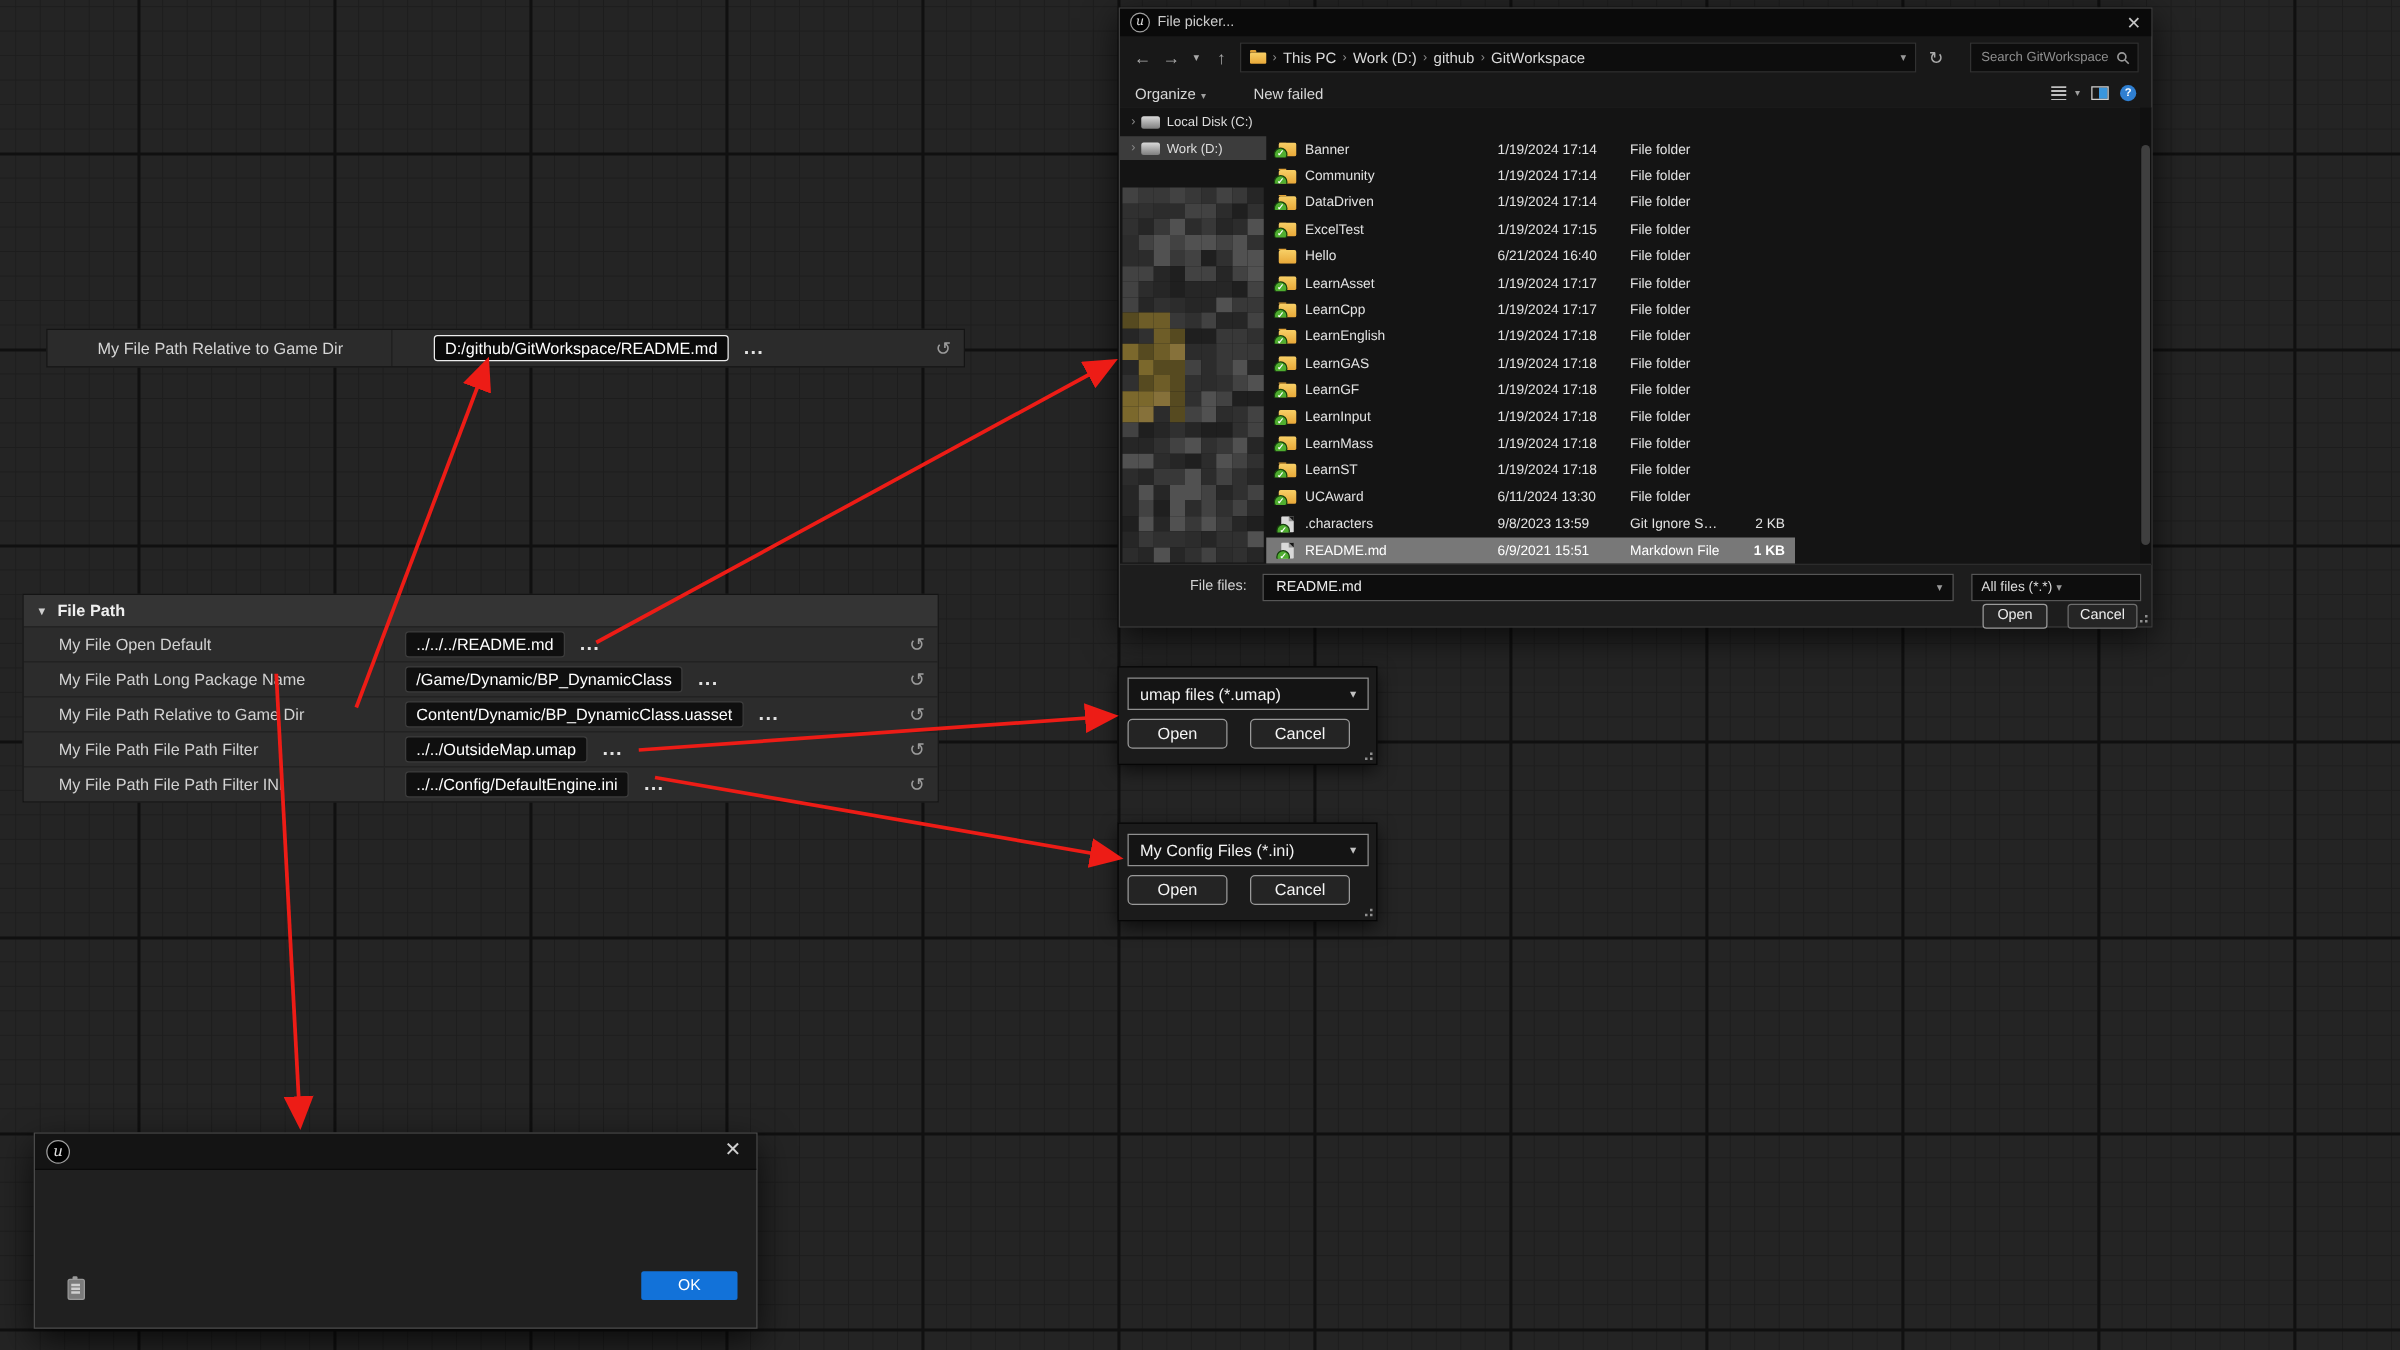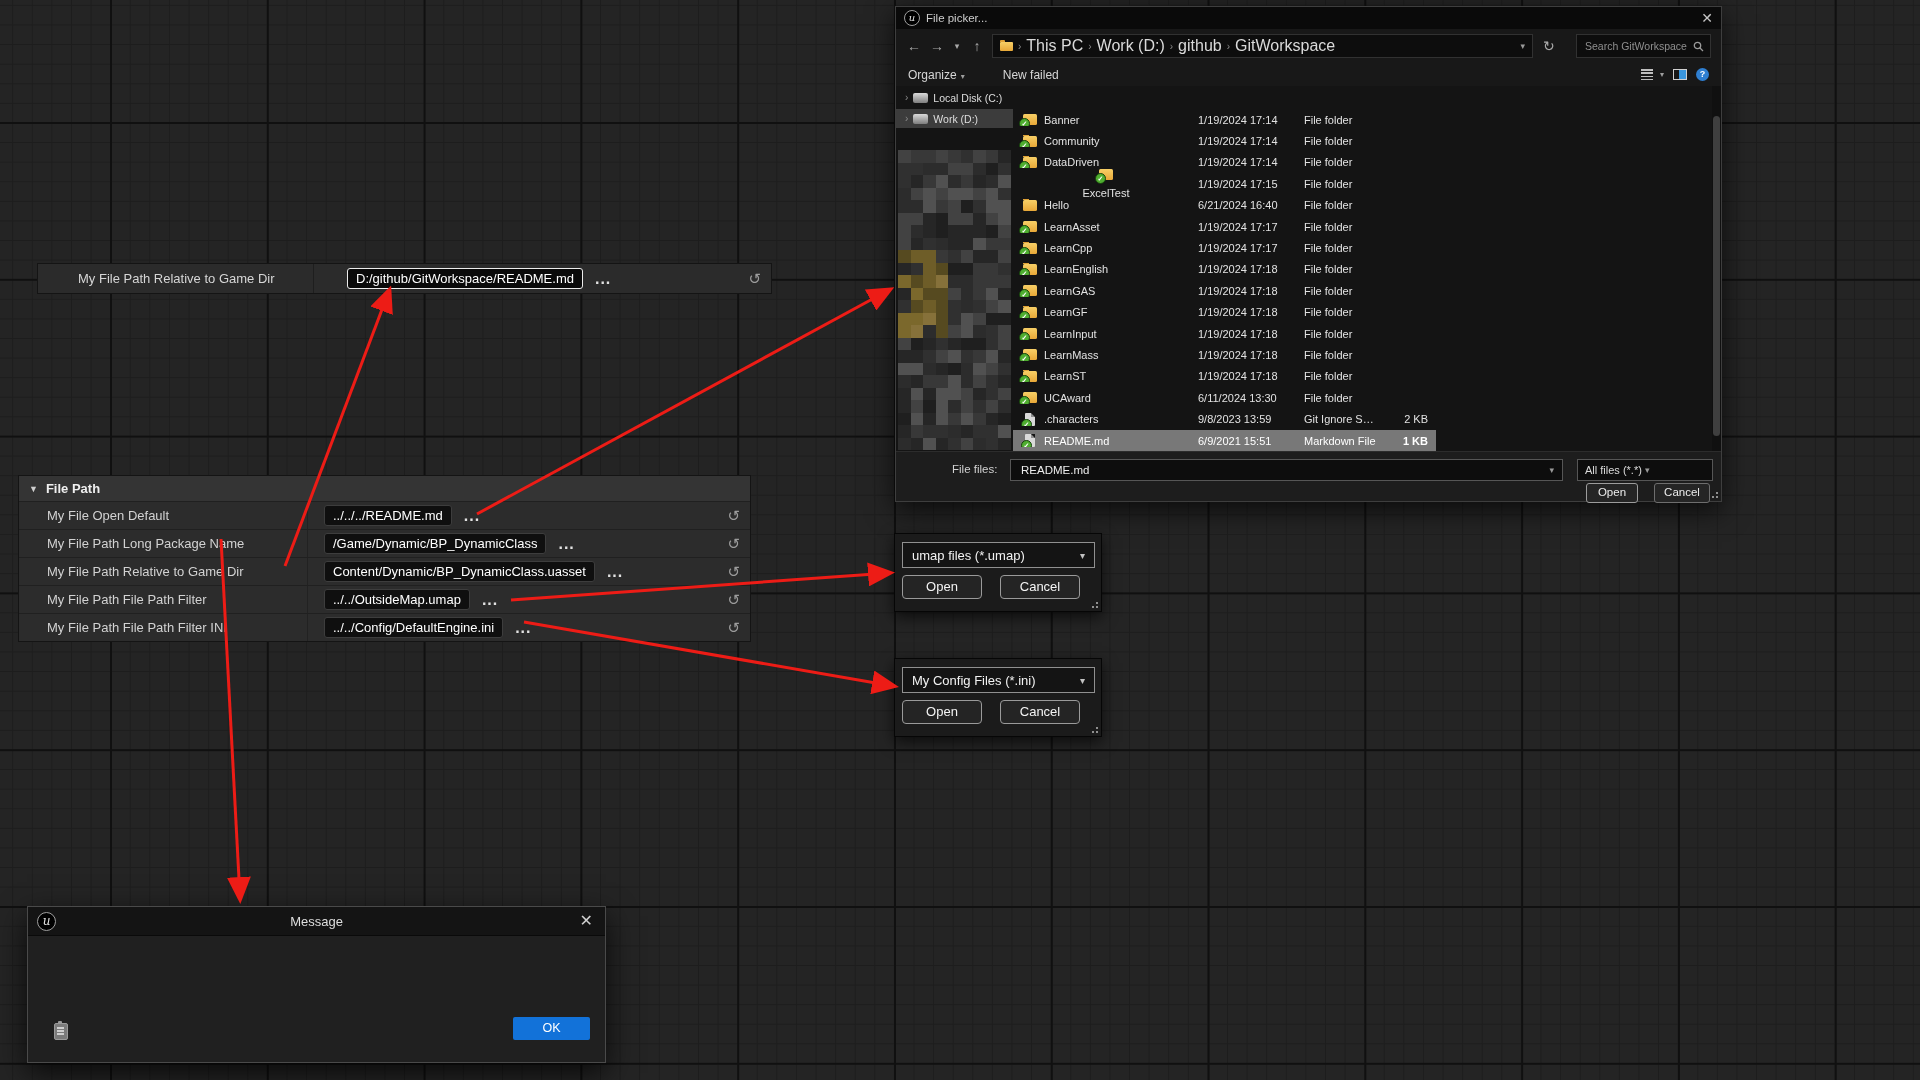--- a/index.html
+++ b/index.html
@@ -46,21 +46,21 @@
   .ptitle{height:22px;background:#0a0a0a;display:flex;align-items:center;padding:0 8px;gap:6px}
   .ptitle .t{font-size:11.5px;color:#cdcdcd}
   .ptitle .x{margin-left:auto;color:#c6c6c6;font-size:14px;cursor:pointer;line-height:14px}
   .pnav{height:34px;display:flex;align-items:center;padding:0 10px;gap:7px}
   .navic{color:#a9a9a9;font-size:14px;width:16px;text-align:center;flex:none;cursor:pointer}
   .navic.small{font-size:9px;width:10px}
   .addr{width:541px;height:24px;background:#0d0d0d;border:1px solid #313131;display:flex;align-items:center;
     padding:0 7px;box-sizing:border-box;flex:none}
   .addr-folder{width:13px;height:9px;background:linear-gradient(#f7cf66,#e8a838);border-radius:1px;position:relative;margin-right:2px;flex:none}
   .addr-folder::before{content:"";position:absolute;top:-2px;left:0;width:5px;height:2px;background:#e0a236;border-radius:1px 1px 0 0}
-  .bc-item{font-size:16px;color:#dadada;padding:0 2px;white-space:nowrap;cursor:pointer}
+  .bc-item{font-size:12px;color:#dadada;padding:0 2px;white-space:nowrap;cursor:pointer}
   .bc-sep{color:#8a8a8a;font-size:10px;padding:0 3px}
   .addr .chev-end{margin-left:auto;color:#9a9a9a;font-size:9px;cursor:pointer}
   .refresh{color:#ababab;font-size:14px;margin:0 3px;cursor:pointer}
   .search{width:135px;height:24px;background:#0d0d0d;border:1px solid #313131;display:flex;align-items:center;
     box-sizing:border-box;padding:0 6px;margin-left:auto}
   .search input{flex:1;background:none;border:none;outline:none;color:#bdbdbd;font-size:10.5px;font-family:inherit;min-width:0}
   .search input::placeholder{color:#8f8f8f}
   .ptool{height:23px;display:flex;align-items:center;padding:0 12px;border-bottom:1px solid #2a2a2a;font-size:12px;color:#d6d6d6}
   .ptool .org{margin-right:38px;cursor:pointer}
   .ptool .nf{cursor:pointer}
@@ -528,21 +528,21 @@
             <div class="frow">
               <div class="fcell name" style="width: 176px;">
                 <span class="fi folder git"></span>
                 <span class="fname">DataDriven</span>
               </div>
               <div class="fcell date" style="width: 106px;">1/19/2024 17:14</div>
               <div class="fcell type" style="width: 82px;">File folder</div>
               <div class="fcell size" style="width: 59px;"></div>
             </div>
             <div class="frow">
-              <div class="fcell name" style="width: 176px; flex-direction: column;">
+              <div class="fcell name" style="width: 176px;">
                 <span class="fi folder git"></span>
                 <span class="fname">ExcelTest</span>
               </div>
               <div class="fcell date" style="width: 106px;">1/19/2024 17:15</div>
               <div class="fcell type" style="width: 82px;">File folder</div>
               <div class="fcell size" style="width: 59px;"></div>
             </div>
             <div class="frow">
               <div class="fcell name" style="width: 176px;">
                 <span class="fi folder"></span>
@@ -689,20 +689,19 @@
       <span class="chev">▾</span>
     </div>
     <div class="mbtn open">Open</div>
     <div class="mbtn cancel">Cancel</div>
     <div class="win-grip"></div>
   </div>
 
   <div id="msg">
     <div class="mtitle">
       <span class="ue-logo"></span>
-      <span class="t">Message</span>
       <span class="x">✕</span>
     </div>
     <span class="clip-icon"></span>
     <div id="btn-ok">OK</div>
   </div>
 
 </div>
 
 </body></html>

